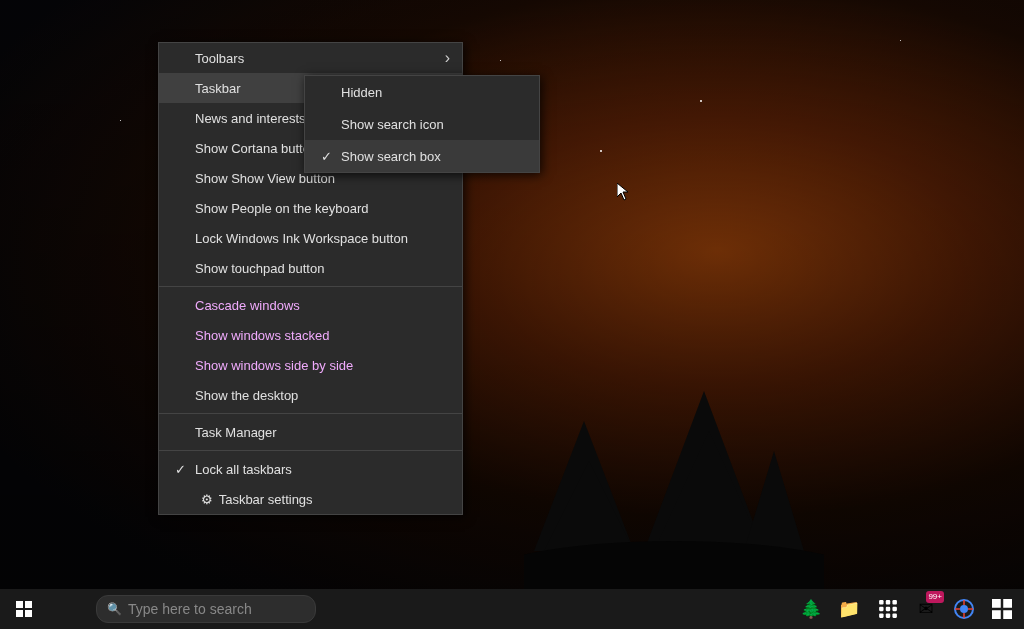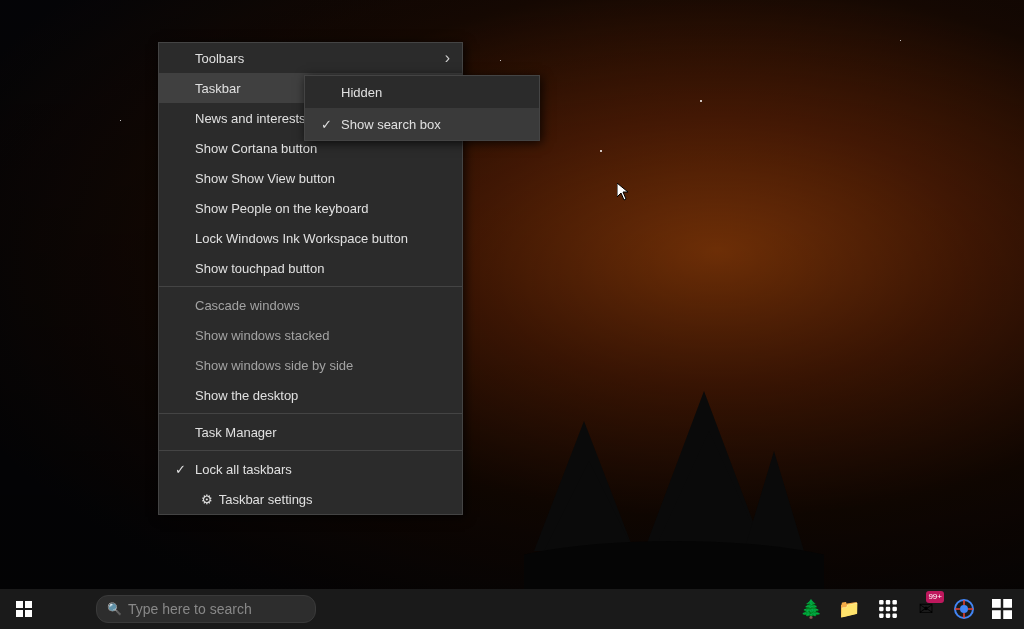--- a/index.html
+++ b/index.html
@@ -121,21 +121,21 @@
       align-items: center;
       padding: 7px 16px;
       cursor: pointer;
       font-size: 13px;
       color: #e0e0e0;
       position: relative;
       min-height: 30px;
     }
 
     .menu-item.disabled {
-      color: #a3a3a3;
+      color: #f0abfc;
       cursor: default;
     }
 
     .menu-item.has-submenu::after {
       content: '›';
       position: absolute;
       right: 12px;
       font-size: 16px;
       color: #ccc;
     }
@@ -314,20 +314,24 @@
   </div>
 </div>
 
 <div class="submenu">
 
   <div class="submenu-item">
     <span class="check-mark"> </span>
     <span>Hidden</span>
   </div>
 
+  <div class="submenu-item">
+    <span class="check-mark"> </span>
+    <span>Show search icon</span>
+  </div>
 
   <div class="submenu-item selected">
     <span class="check-mark">✓</span>
     <span>Show search box</span>
   </div>
 </div>
 
 <div style="position:absolute;left:617px;top:183px;z-index:400;pointer-events:none;">
   <svg width="14" height="18" viewBox="0 0 14 18" xmlns="http://www.w3.org/2000/svg">
     <polygon points="0,0 0,14 4,10 7,17 9,16 6,9 11,9" fill="white" stroke="black" stroke-width="1"></polygon>

